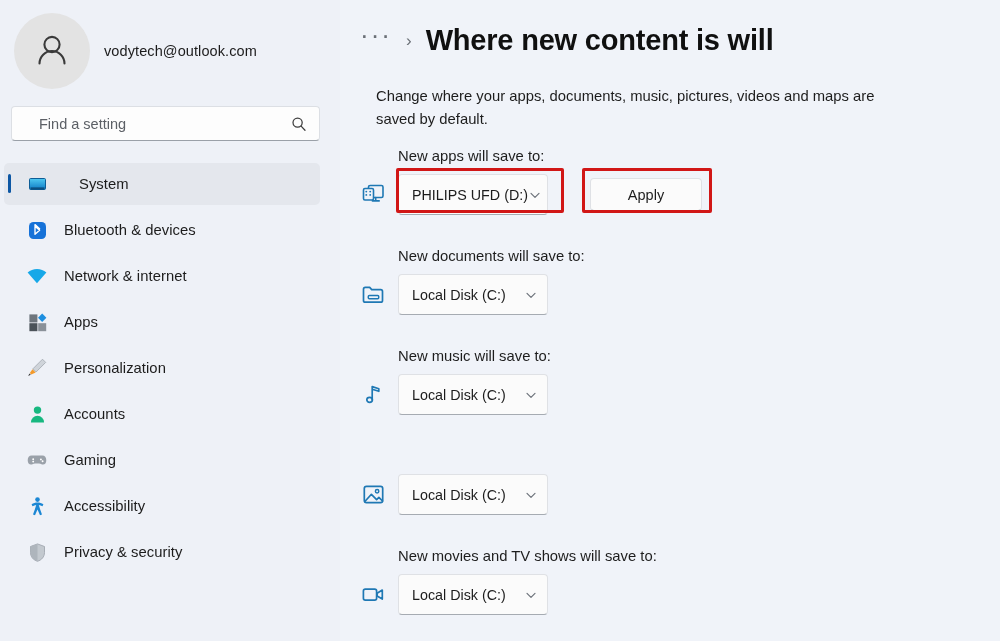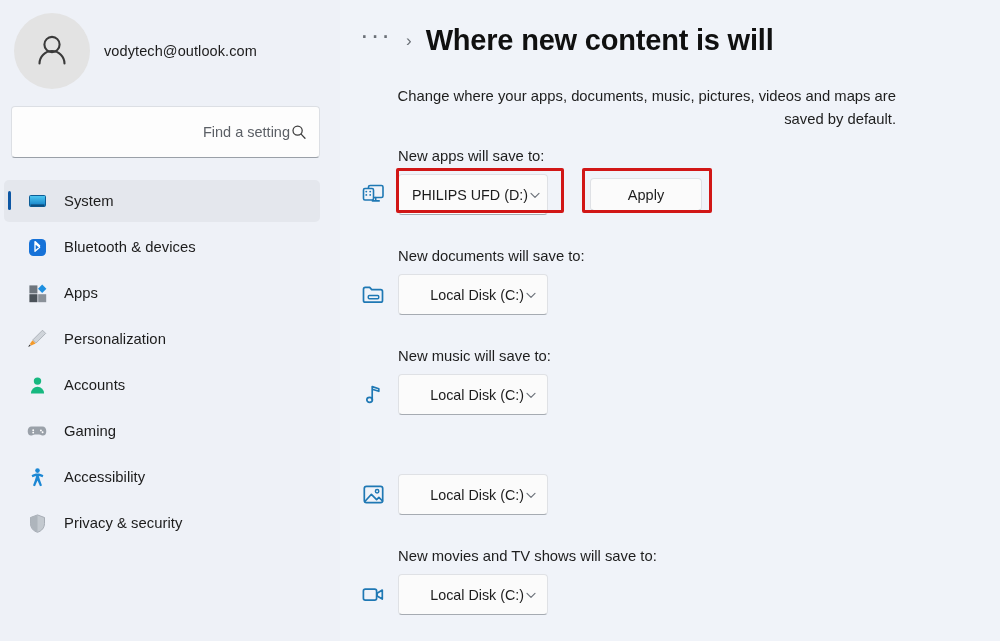--- a/index.html
+++ b/index.html
@@ -11,21 +11,20 @@
     font-family: "Liberation Sans", sans-serif;
     background: #eff2f7;
   }
 
   #app {
     position: relative;
     width: 1000px;
     height: 641px;
     display: flex;
     background: #bef264;
-    text-align: right;
   }
 
   
   #sidebar {
     position: relative;
     width: 340px;
     height: 641px;
     background: #eef1f7;
     flex: 0 0 340px;
   }
@@ -51,28 +50,28 @@
   .account-email {
     margin-left: 14px;
     font-size: 14.5px;
     color: #1b1b1b;
     letter-spacing: .1px;
     white-space: nowrap;
   }
 
   .search-wrap {
     margin: 18px 20px 0 11px;
-    height: 52px;
+    height: 35px;
     background: #fdfdfd;
     border: 1px solid #dcdfe4;
     border-bottom-color: #9aa0a8;
     border-radius: 4px;
     display: flex;
     align-items: center;
-    padding: 0 11px 0 18px;
+    padding: 0 11px 0 27px;
   }
 
   .search-input-text {
     flex: 1;
     font-size: 14.5px;
     color: #5c6066;
     white-space: nowrap;
     overflow: hidden;
   }
 
@@ -83,21 +82,21 @@
   .nav-item {
     position: relative;
     height: 42px;
     display: flex;
     align-items: center;
     padding-left: 22px;
     margin: 0 20px 4px 4px;
     border-radius: 5px;
   }
 
-  .nav-item.selected { background: #e4e7ed; }
+  .nav-item.selected { background: #e4e7ed; gap: 15px; }
 
   .nav-item.selected::before {
     content: "";
     position: absolute;
     left: 4px;
     top: 11px;
     width: 3px;
     height: 19px;
     border-radius: 2px;
     background: #0d57a4;
@@ -295,20 +294,28 @@
       <div class="nav-item">
         <span class="nav-icon">
           <svg width="21" height="21" viewBox="0 0 21 21">
             <rect x="2" y="2" width="17" height="17" rx="4.5" fill="#1672d8"></rect>
             <path d="M8 6.2l4.6 4-4.6 4V4.6l4.6 4.2" fill="none" stroke="#ffffff" stroke-width="1.35" stroke-linejoin="round" stroke-linecap="round"></path>
           </svg>
         </span>
         <span class="nav-label">Bluetooth &amp; devices</span>
       </div>
 
+      <div class="nav-item">
+        <span class="nav-icon">
+          <svg width="22" height="22" viewBox="0 0 22 22">
+            <path d="M1.6 7.4C4.2 5.1 7.4 3.9 11 3.9s6.8 1.2 9.4 3.5L11 18.2z" fill="#16a8e8"></path>
+          </svg>
+        </span>
+        <span class="nav-label">Network &amp; internet</span>
+      </div>
 
       <div class="nav-item">
         <span class="nav-icon">
           <svg width="21" height="21" viewBox="0 0 21 21">
             <rect x="2.4" y="2.4" width="8" height="8" fill="#6e757d"></rect>
             <rect x="2.4" y="11.2" width="8" height="8" fill="#4b5259"></rect>
             <rect x="11.2" y="11.2" width="8" height="8" fill="#8a9199"></rect>
             <path d="M15.2 1.6l4.2 4.2-4.2 4.2-4.2-4.2z" fill="#1d8fe0"></path>
           </svg>
         </span>

